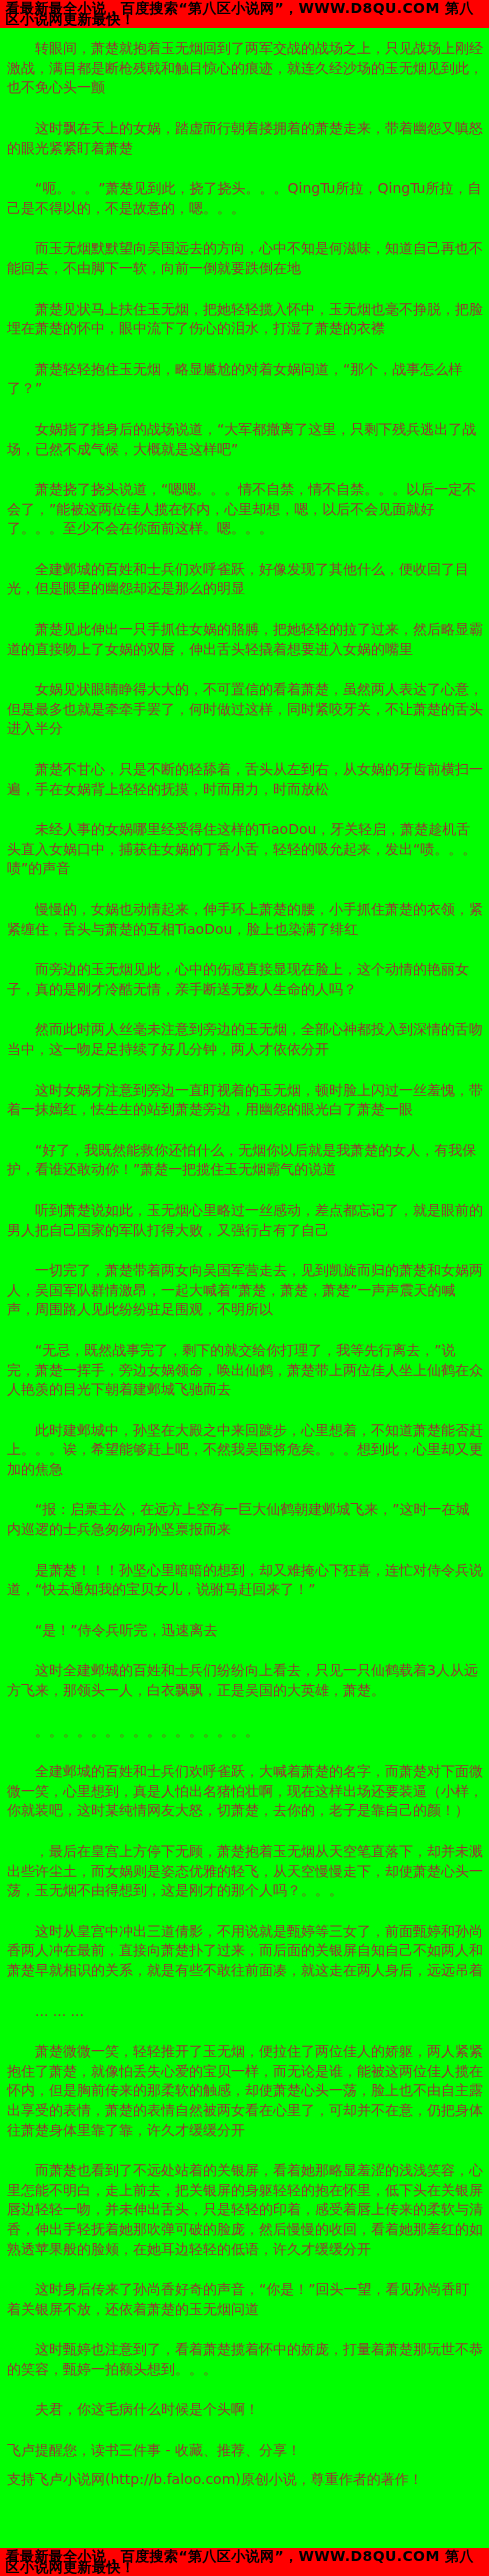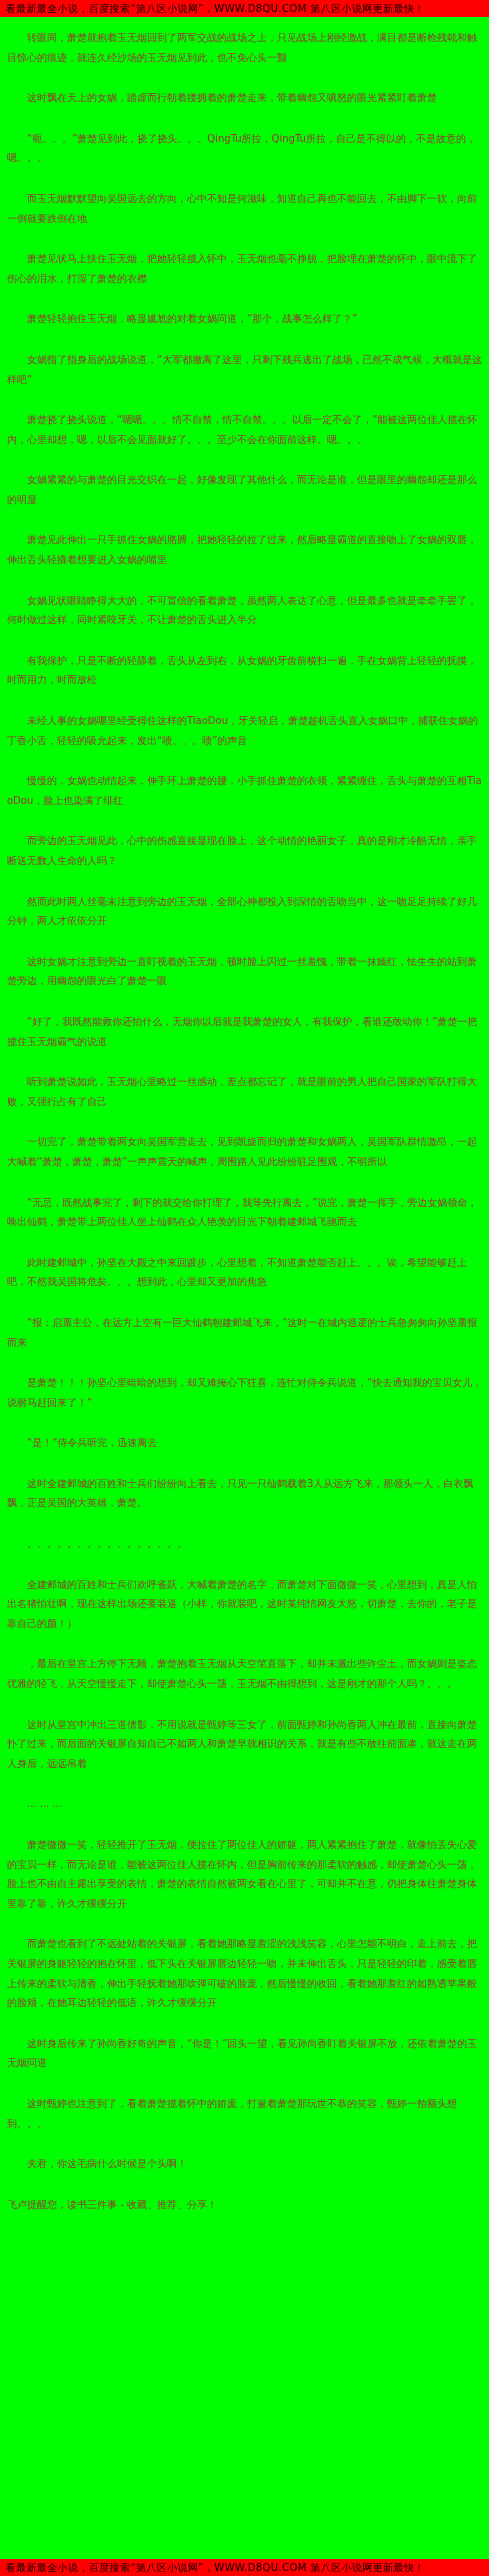--- a/index.html
+++ b/index.html
@@ -12,33 +12,33 @@
   .page {
     width: 490px;
     min-height: 2576px;
     display: flex;
     flex-direction: column;
     background: var(--page-bg, #00ff00);
   }
   .banner {
     background: var(--banner-bg, #ff0000);
     color: var(--banner-text, #000000);
-    font-size: 10px;
-    font-weight: normal;
+    font-size: 14px;
+    font-weight: bold;
     line-height: 11.2px;
     padding: 2.8px 5.6px;
     letter-spacing: 0.4px;
     cursor: pointer;
     flex: 0 0 auto;
   }
   .content {
     flex: 1 1 auto;
     padding: 11.2px 7px 7px 7px;
     color: var(--body-text, #993333);
-    font-size: 10px;
+    font-size: 14px;
   }
   .para {
     margin: 0 0 21px 0;
     line-height: 19.6px;
     text-indent: 2em;
     word-break: break-all;
   }
   .footer-line {
     text-indent: 0;
     margin: 0 0 9.8px 0;
@@ -66,27 +66,27 @@
         <p class="para">而玉无烟默默望向吴国远去的方向，心中不知是何滋味，知道自己再也不能回去，不由脚下一软，向前一倒就要跌倒在地</p>
 
         <p class="para">萧楚见状马上扶住玉无烟，把她轻轻揽入怀中，玉无烟也毫不挣脱，把脸埋在萧楚的怀中，眼中流下了伤心的泪水，打湿了萧楚的衣襟</p>
 
         <p class="para">萧楚轻轻抱住玉无烟，略显尴尬的对着女娲问道，“那个，战事怎么样了？”</p>
 
         <p class="para">女娲指了指身后的战场说道，“大军都撤离了这里，只剩下残兵逃出了战场，已然不成气候，大概就是这样吧”</p>
 
         <p class="para">萧楚挠了挠头说道，“嗯嗯。。。情不自禁，情不自禁。。。以后一定不会了，”能被这两位佳人揽在怀内，心里却想，嗯，以后不会见面就好了。。。至少不会在你面前这样。嗯。。。</p>
 
-        <p class="para">女娲紧紧的与萧楚的目光交织在一起，好像发现了其他什么，而无论是谁，但是眼里的幽怨却还是那么的明显</p>
+        <p class="para">全建邺城的百姓和士兵们欢呼雀跃，好像发现了其他什么，便收回了目光，但是眼里的幽怨却还是那么的明显</p>
 
         <p class="para">萧楚见此伸出一只手抓住女娲的胳膊，把她轻轻的拉了过来，然后略显霸道的直接吻上了女娲的双唇，伸出舌头轻撬着想要进入女娲的嘴里</p>
 
         <p class="para">女娲见状眼睛睁得大大的，不可置信的看着萧楚，虽然两人表达了心意，但是最多也就是牵牵手罢了，何时做过这样，同时紧咬牙关，不让萧楚的舌头进入半分</p>
 
-        <p class="para">有我保护，只是不断的轻舔着，舌头从左到右，从女娲的牙齿前横扫一遍，手在女娲背上轻轻的抚摸，时而用力，时而放松</p>
+        <p class="para">萧楚不甘心，只是不断的轻舔着，舌头从左到右，从女娲的牙齿前横扫一遍，手在女娲背上轻轻的抚摸，时而用力，时而放松</p>
 
         <p class="para">未经人事的女娲哪里经受得住这样的TiaoDou，牙关轻启，萧楚趁机舌头直入女娲口中，捕获住女娲的丁香小舌，轻轻的吸允起来，发出“啧。。。啧”的声音</p>
 
         <p class="para">慢慢的，女娲也动情起来，伸手环上萧楚的腰，小手抓住萧楚的衣领，紧紧缠住，舌头与萧楚的互相TiaoDou，脸上也染满了绯红</p>
 
         <p class="para">而旁边的玉无烟见此，心中的伤感直接显现在脸上，这个动情的艳丽女子，真的是刚才冷酷无情，亲手断送无数人生命的人吗？</p>
 
         <p class="para">然而此时两人丝毫未注意到旁边的玉无烟，全部心神都投入到深情的舌吻当中，这一吻足足持续了好几分钟，两人才依依分开</p>
 
         <p class="para">这时女娲才注意到旁边一直盯视着的玉无烟，顿时脸上闪过一丝羞愧，带着一抹嫣红，怯生生的站到萧楚旁边，用幽怨的眼光白了萧楚一眼</p>
@@ -123,20 +123,21 @@
 
         <p class="para">而萧楚也看到了不远处站着的关银屏，看着她那略显羞涩的浅浅笑容，心里怎能不明白，走上前去，把关银屏的身躯轻轻的抱在怀里，低下头在关银屏唇边轻轻一吻，并未伸出舌头，只是轻轻的印着，感受着唇上传来的柔软与清香，伸出手轻抚着她那吹弹可破的脸庞，然后慢慢的收回，看着她那羞红的如熟透苹果般的脸颊，在她耳边轻轻的低语，许久才缓缓分开</p>
 
         <p class="para">这时身后传来了孙尚香好奇的声音，“你是！”回头一望，看见孙尚香盯着关银屏不放，还依着萧楚的玉无烟问道</p>
 
         <p class="para">这时甄婷也注意到了，看着萧楚揽着怀中的娇庞，打量着萧楚那玩世不恭的笑容，甄婷一拍额头想到。。。</p>
 
         <p class="para">夫君，你这毛病什么时候是个头啊！</p>
       </div>
     <p class="footer-line">飞卢提醒您，读书三件事 - 收藏、推荐、分享！</p>
+    <p class="footer-line">支持飞卢小说网(http://b.faloo.com)原创小说，尊重作者的著作！</p>
   </div>
 
   <div class="banner">
     <span>看最新最全小说，百度搜索“第八区小说网”，WWW.D8QU.COM 第八区小说网更新最快！</span>
   </div>
 
 </div>
 
 
 </body></html>

